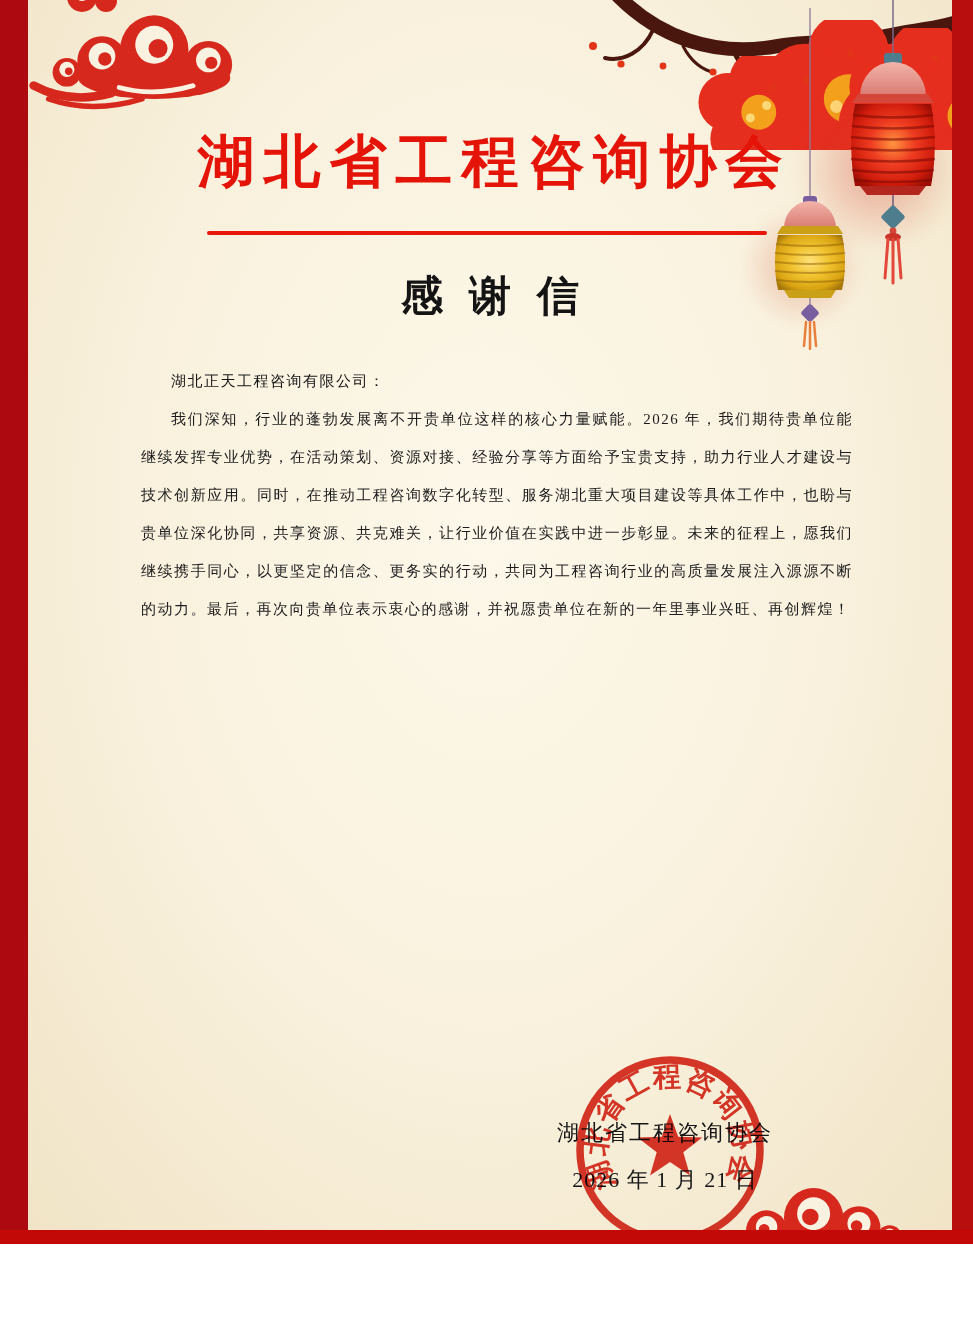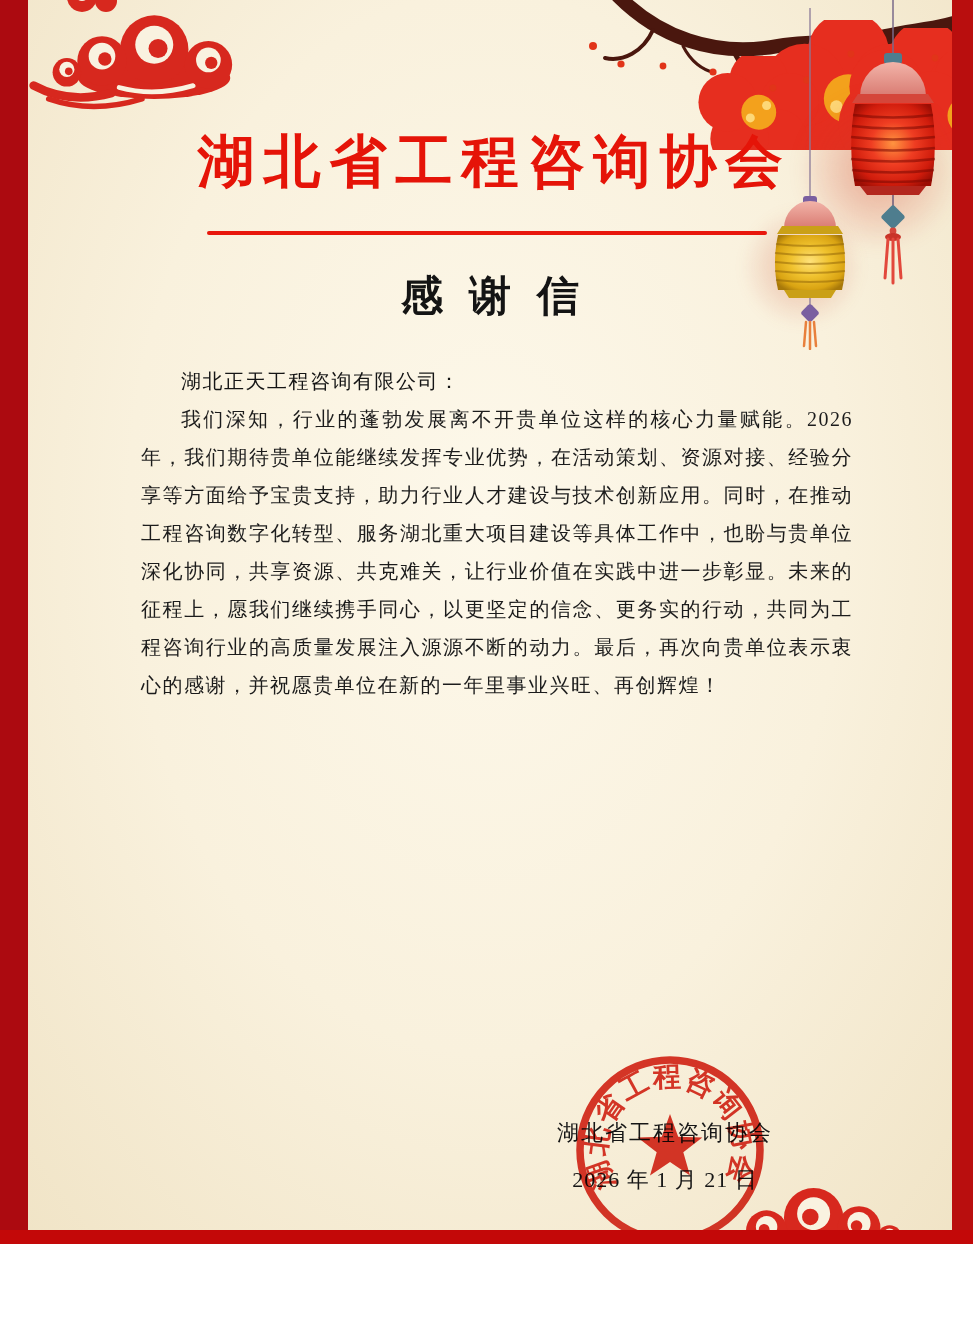--- a/index.html
+++ b/index.html
@@ -27,21 +27,21 @@
     text-align:center; font-size:42px; font-weight:bold; color:#141414;
     letter-spacing:26px; text-indent:26px; white-space:nowrap;
   }
 
   .body-block { position:absolute; left:141px; top:362px; width:712px; color:#1c1c1c; }
   .salutation {
     font-family:"Liberation Sans","DejaVu Sans",sans-serif;
     font-size:23px; font-weight:500; margin:0 0 24px 0; color:#151515;
   }
   .body-block p {
-    font-size:20px; line-height:38px; margin:0;
+    font-size:15px; line-height:38px; margin:0;
     text-align:justify; text-justify:inter-character;
     text-indent:2em; letter-spacing:1.5px;
   }
 
   .closing {
     position:absolute; left:665px; top:1118px; transform:translateX(-50%);
     text-align:center; color:#161616; white-space:nowrap;
   }
   .closing .sig  { font-size:22px; letter-spacing:2px; }
   .closing .date { font-size:22px; letter-spacing:1px; margin-top:17px; }

